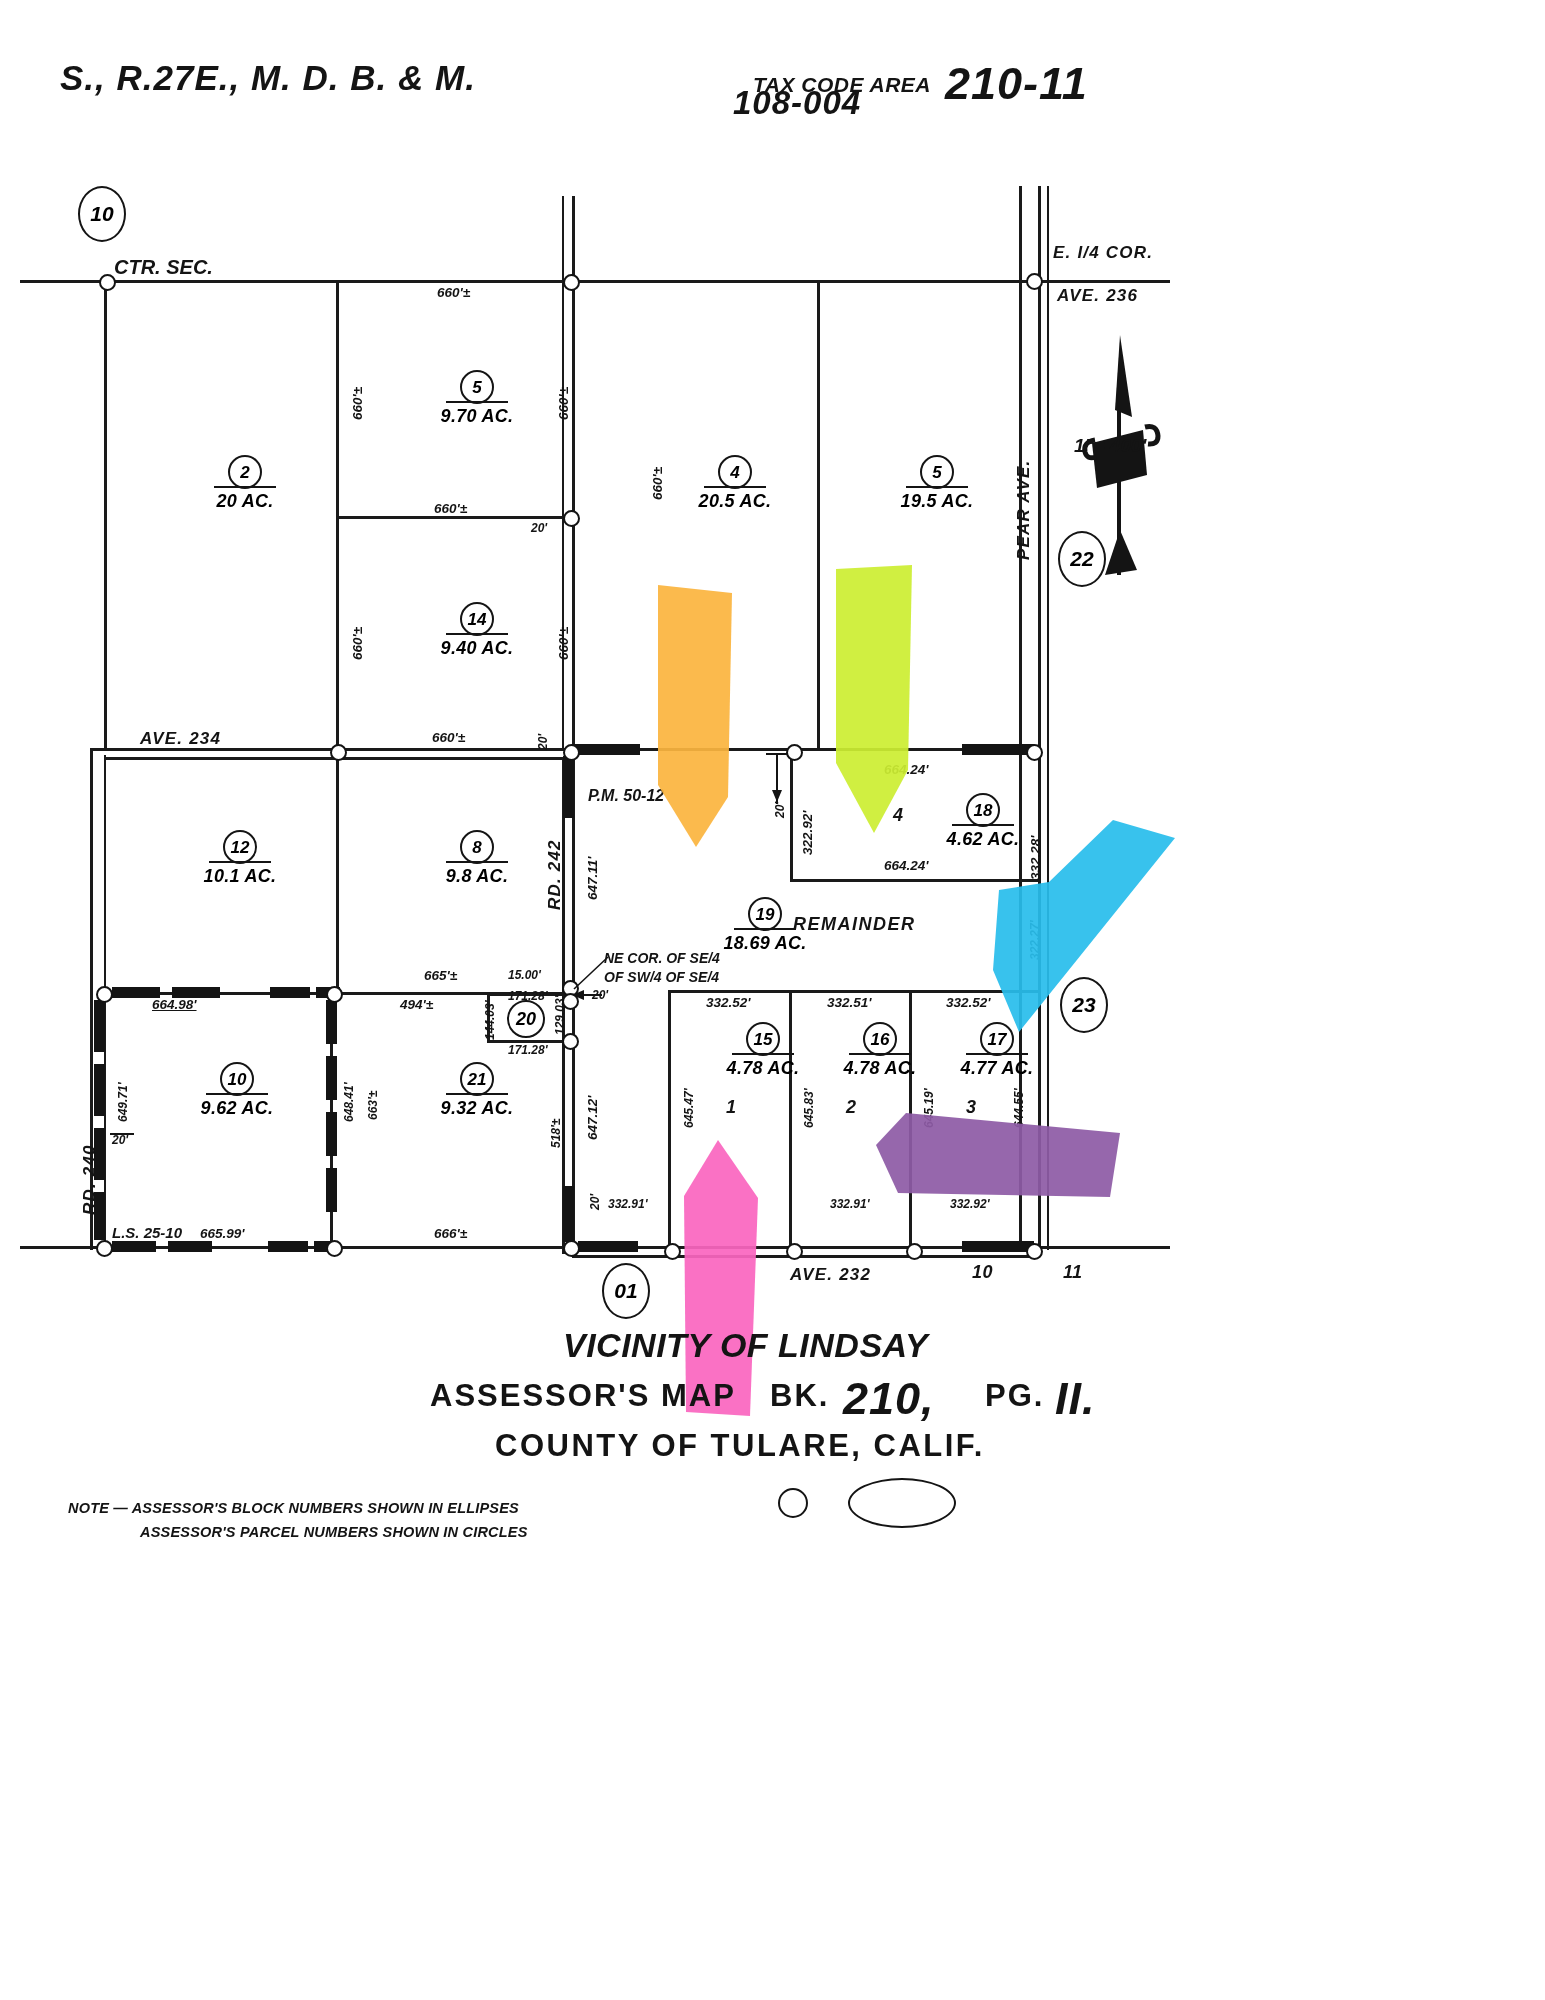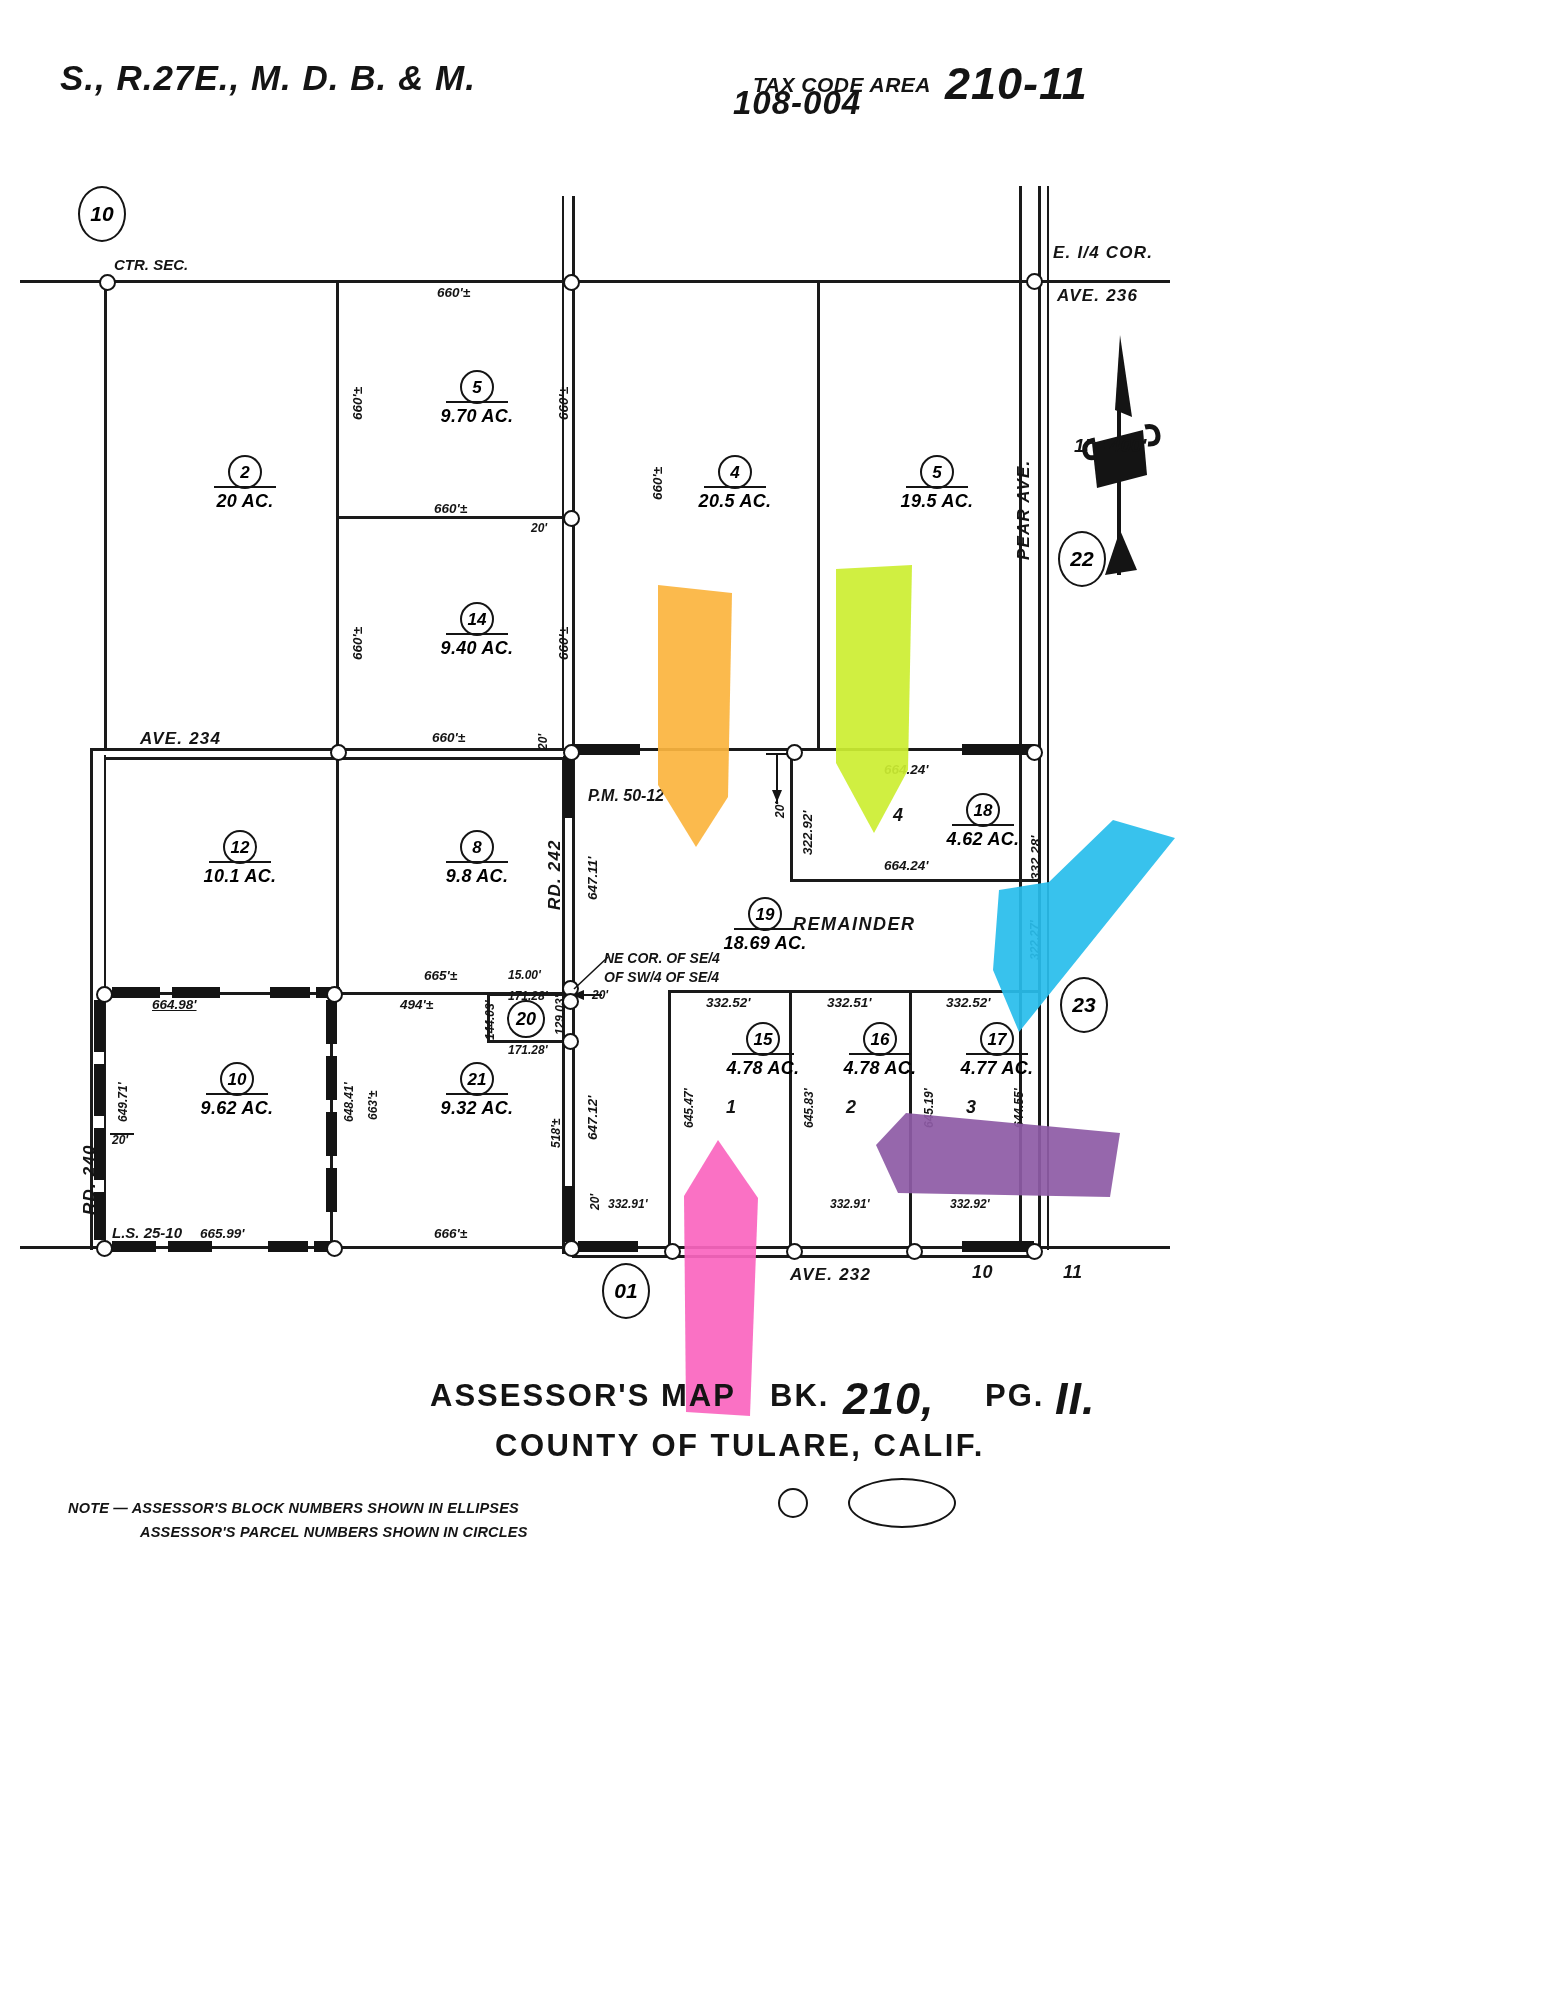--- a/index.html
+++ b/index.html
@@ -135,21 +135,21 @@
   <div class="node" style="left:562px;top:993px;"></div>
   <div class="node" style="left:562px;top:1033px;"></div>
   <div class="node" style="left:96px;top:1240px;"></div>
   <div class="node" style="left:326px;top:1240px;"></div>
   <div class="node" style="left:563px;top:1240px;"></div>
   <div class="node" style="left:664px;top:1243px;"></div>
   <div class="node" style="left:786px;top:1243px;"></div>
   <div class="node" style="left:906px;top:1243px;"></div>
   <div class="node" style="left:1026px;top:1243px;"></div>
 
-  <div class="t dim" style="left:114px;top:256px;font-size:15px;">CTR. SEC.</div>
+  <div class="t dim" style="left:114px;top:256px;font-size:20px;">CTR. SEC.</div>
   <div class="t road" style="left:1053px;top:243px;">E. I/4 COR.</div>
   <div class="t road" style="left:1057px;top:286px;">AVE. 236</div>
   <div class="t road" style="left:140px;top:729px;">AVE. 234</div>
   <div class="t road" style="left:790px;top:1265px;">AVE. 232</div>
 
   <div class="t road vert" style="left:1014px;top:560px;transform:rotate(-90deg);">PEAR AVE.</div>
 
   <div class="t road vert" style="left:545px;top:910px;transform:rotate(-90deg);">RD. 242</div>
 
   <div class="t road vert" style="left:80px;top:1215px;transform:rotate(-90deg);">RD. 240</div>
@@ -324,20 +324,21 @@
   <svg class="hl" style="left:985px;top:820px;width:195px;height:215px;">
     <polygon points="128,0 190,18 34,212 8,150 14,70 64,62" fill="#29BDEC" opacity="0.93"></polygon>
   </svg>
   <svg class="hl" style="left:862px;top:1105px;width:262px;height:100px;">
     <polygon points="14,40 44,8 258,28 248,92 36,88" fill="#8E5BA6" opacity="0.93"></polygon>
   </svg>
   <svg class="hl" style="left:676px;top:1140px;width:86px;height:280px;">
     <polygon points="42,0 82,58 74,276 10,272 8,56" fill="#FA66C0" opacity="0.93"></polygon>
   </svg>
 
+  <div class="t title1" style="left:563px;top:1326px;">VICINITY OF LINDSAY</div>
   <div class="t title2" style="left:430px;top:1378px;">ASSESSOR'S  MAP</div>
   <div class="t title2" style="left:770px;top:1378px;">BK.</div>
   <div class="t bknum" style="left:843px;top:1373px;">210,</div>
   <div class="t title2" style="left:985px;top:1378px;">PG.</div>
   <div class="t bknum" style="left:1055px;top:1373px;">II.</div>
   <div class="t title3" style="left:472px;top:1428px;margin-left:23px;">COUNTY  OF  TULARE,  CALIF.</div>
 
   <div class="abs" style="left:778px;top:1488px;width:26px;height:26px;border:2.5px solid #141414;border-radius:50%;"></div>
   <div class="abs" style="left:848px;top:1478px;width:104px;height:46px;border:2.8px solid #141414;border-radius:50%;"></div>
 

